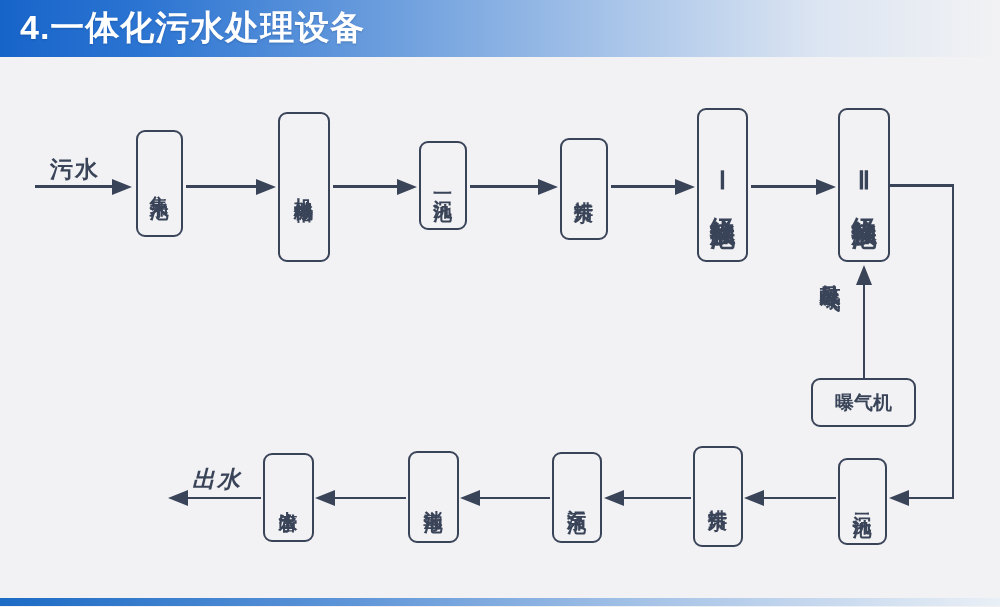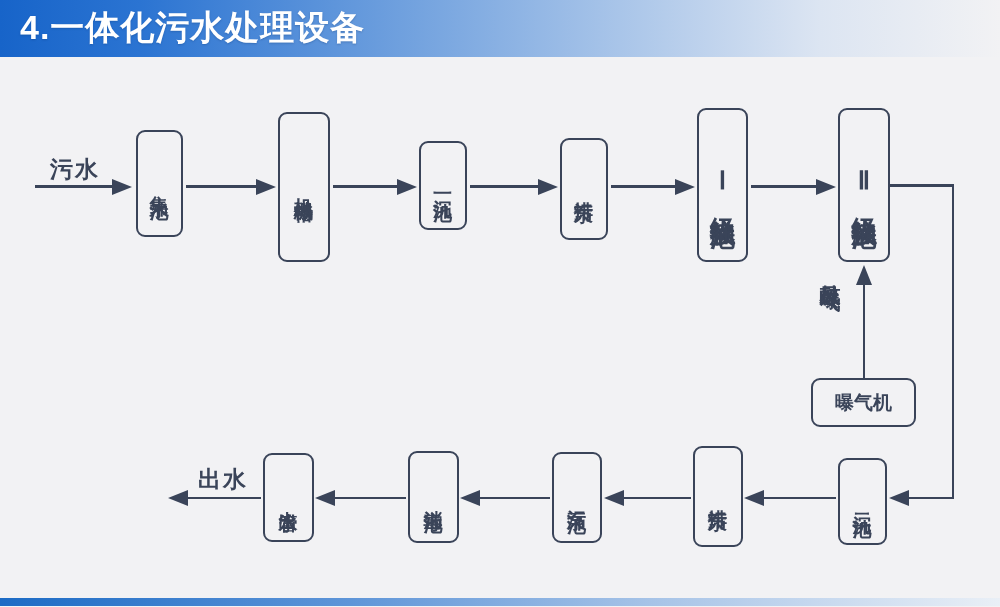--- a/index.html
+++ b/index.html
@@ -102,17 +102,17 @@
   <div class="arrow-l" style="left:623px; top:496.8px; width:68px;"></div>
 
   <div class="node vtext" style="left:552px; top:452px; width:50px; height:91px;">污泵池</div>
   <div class="arrow-l" style="left:479px; top:496.8px; width:71px;"></div>
 
   <div class="node vtext" style="left:408px; top:451px; width:51px; height:92px;">消毒池</div>
   <div class="arrow-l" style="left:334px; top:496.8px; width:72px;"></div>
 
   <div class="node vtext" style="left:263px; top:453px; width:51px; height:89px;">出水管</div>
 
-  <div class="hlabel" style="left:198px; top:464px;">出水</div>
+  <div class="hlabel" style="left:192px; top:464px;font-style:italic;">出水</div>
   <div class="arrow-l" style="left:187px; top:496.8px; width:74px;"></div>
 
   <div class="footer-bar"></div>
 </div>
 
 </body></html>

